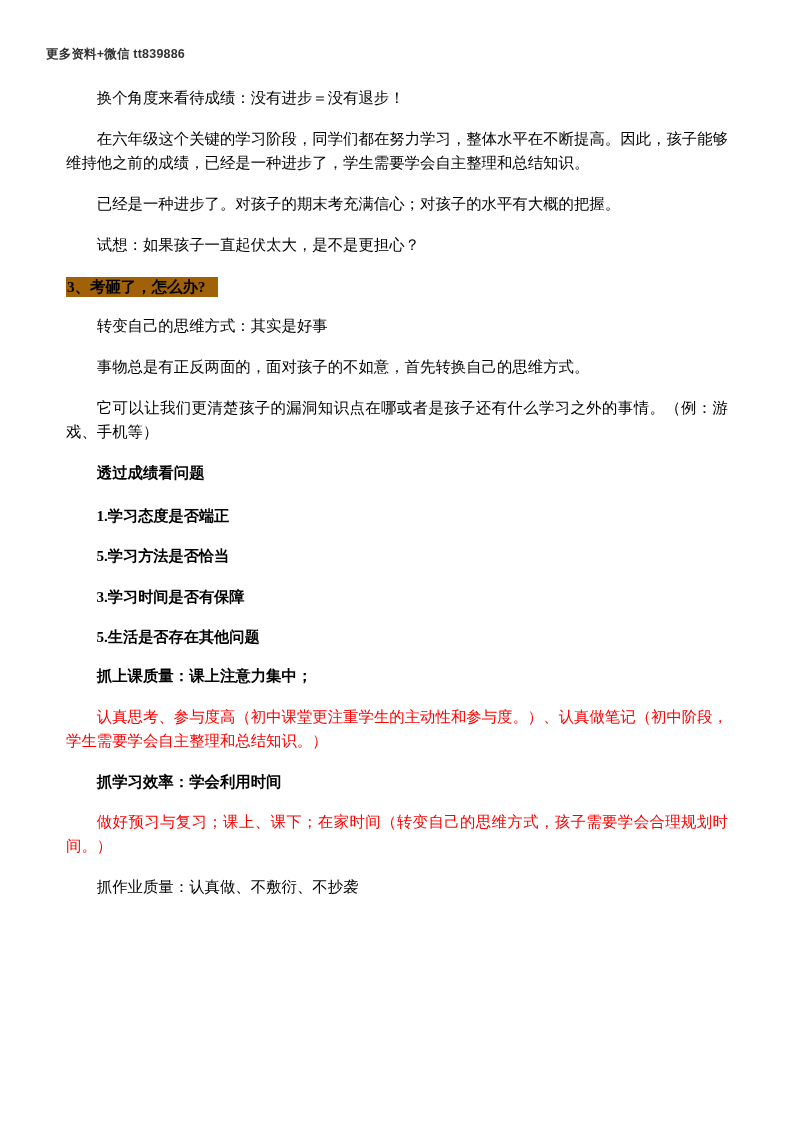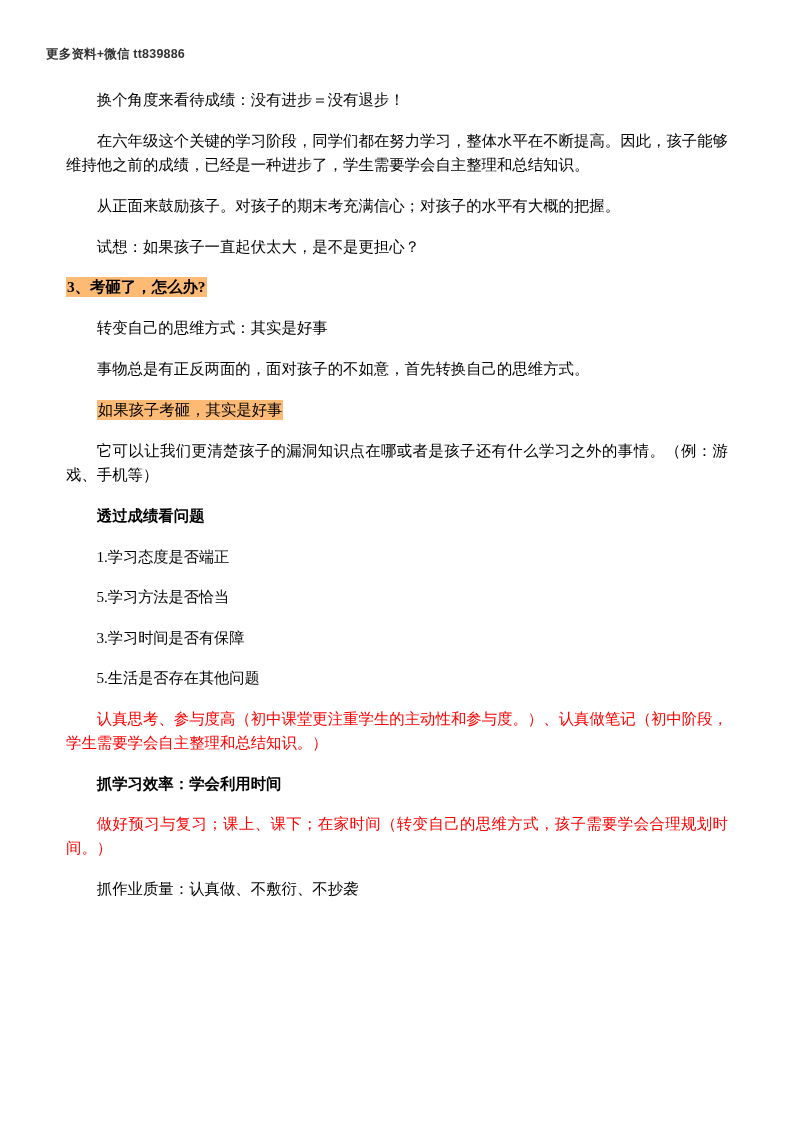--- a/index.html
+++ b/index.html
@@ -39,73 +39,75 @@
     margin: 0 0 0 0;
     font-size: 15.4px;
     line-height: 1.55;
     text-align: justify;
   }
   .blk {
     margin-bottom: 17px;
   }
   .indent {
     text-indent: 2em;
+    font-family: Liberation Mono, monospace;
   }
   .bold {
     font-weight: bold;
   }
   .hl {
-    background: #fdba74;
+    background: #a16207;
     display: inline;
-    padding: 1px 1px 2px 1px;
+    padding: 1px 12px 2px 1px;
   }
   .red {
     color: #ff0000;
   }
   .listline {
     margin-bottom: 17px;
     text-indent: 2em;
     font-size: 15.2px;
+    font-weight: bold;
   }
 </style>
 </head>
 <body>
 
 <div class="page">
 
   <div class="watermark">更多资料+微信 tt839886</div>
 
   <div class="content">
 
     <p class="blk indent">换个角度来看待成绩：没有进步＝没有退步！</p>
 
     <p class="blk indent">在六年级这个关键的学习阶段，同学们都在努力学习，整体水平在不断提高。因此，孩子能够维持他之前的成绩，已经是一种进步了，学生需要学会自主整理和总结知识。</p>
 
-    <p class="blk indent">从正面来鼓励孩子。对孩子的期末考充满信心；对孩子的水平有大概的把握。</p>
+    <p class="blk indent">已经是一种进步了。对孩子的期末考充满信心；对孩子的水平有大概的把握。</p>
 
     <p class="blk indent">试想：如果孩子一直起伏太大，是不是更担心？</p>
 
     <p class="blk"><span class="hl bold">3、考砸了，怎么办?</span></p>
 
 
     <p class="blk indent">转变自己的思维方式：其实是好事</p>
 
     <p class="blk indent">事物总是有正反两面的，面对孩子的不如意，首先转换自己的思维方式。</p>
 
-    <p class="blk indent"><span class="hl">如果孩子考砸，其实是好事</span></p>
 
     <p class="blk indent">它可以让我们更清楚孩子的漏洞知识点在哪或者是孩子还有什么学习之外的事情。（例：游戏、手机等）</p>
 
     <p class="blk indent bold">透过成绩看问题</p>
 
     <p class="listline">1.学习态度是否端正</p>
     <p class="listline">5.学习方法是否恰当</p>
     <p class="listline">3.学习时间是否有保障</p>
     <p class="listline">5.生活是否存在其他问题</p>
 
+    <p class="blk indent bold">抓上课质量：课上注意力集中；</p>
 
     <p class="blk indent red">认真思考、参与度高（初中课堂更注重学生的主动性和参与度。）、认真做笔记（初中阶段，学生需要学会自主整理和总结知识。）</p>
 
     <p class="blk indent bold">抓学习效率：学会利用时间</p>
 
     <p class="blk indent red">做好预习与复习；课上、课下；在家时间（转变自己的思维方式，孩子需要学会合理规划时间。）</p>
 
     <p class="blk indent">抓作业质量：认真做、不敷衍、不抄袭</p>
 
   </div>

